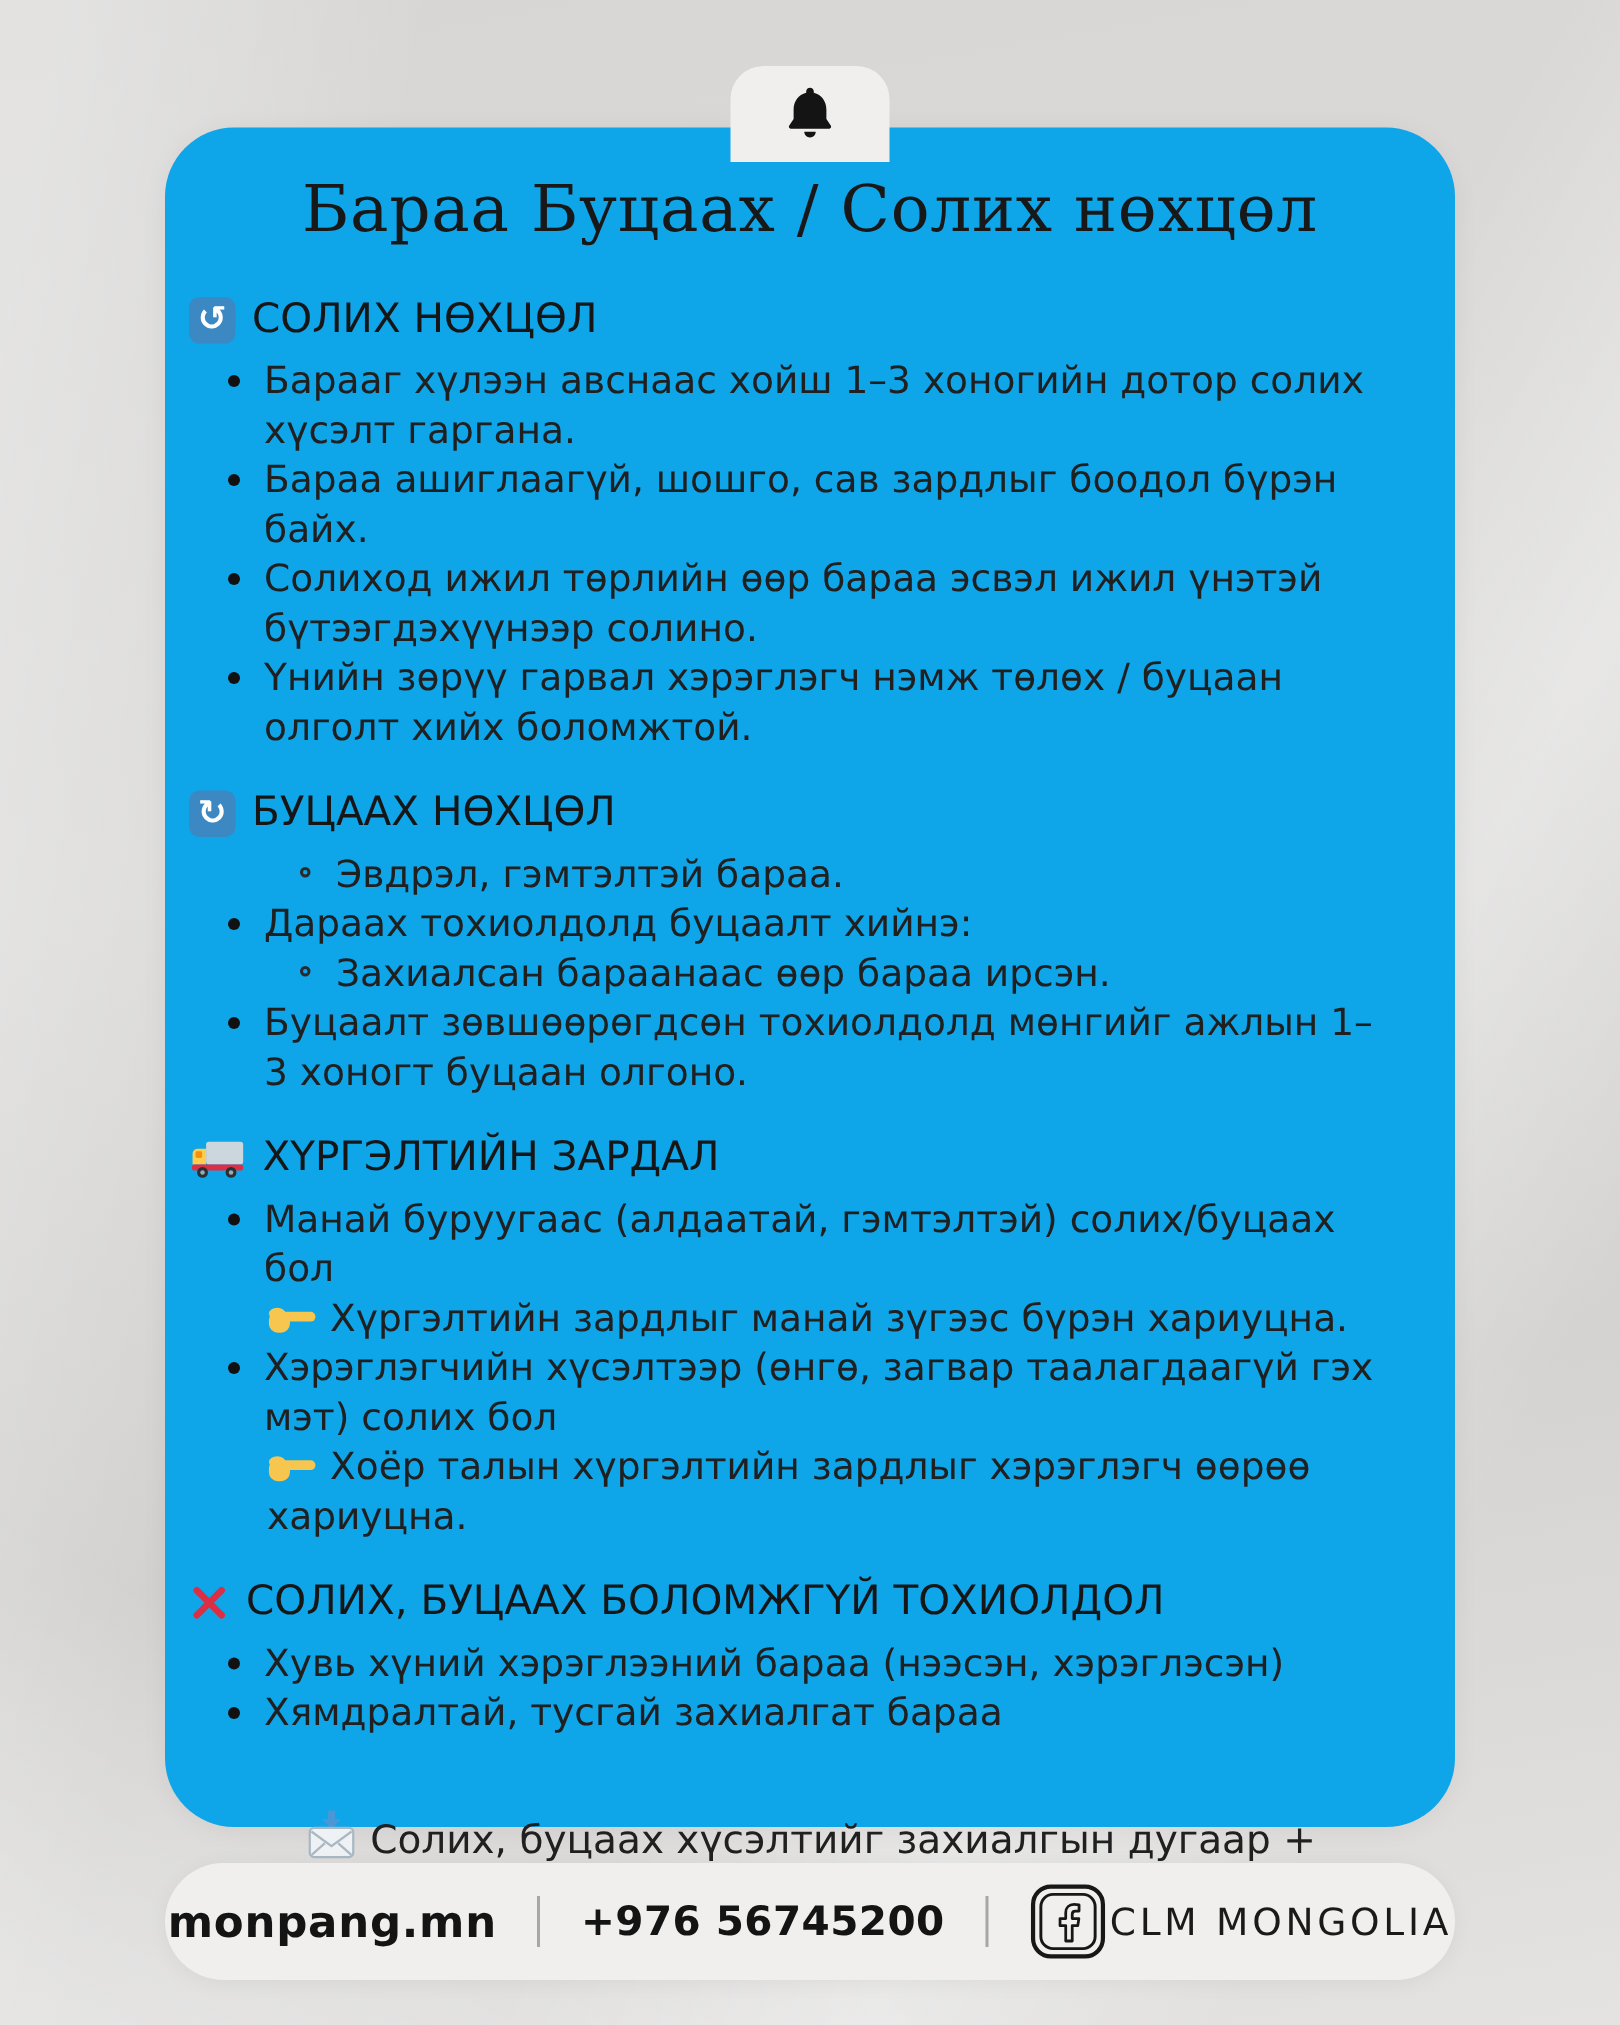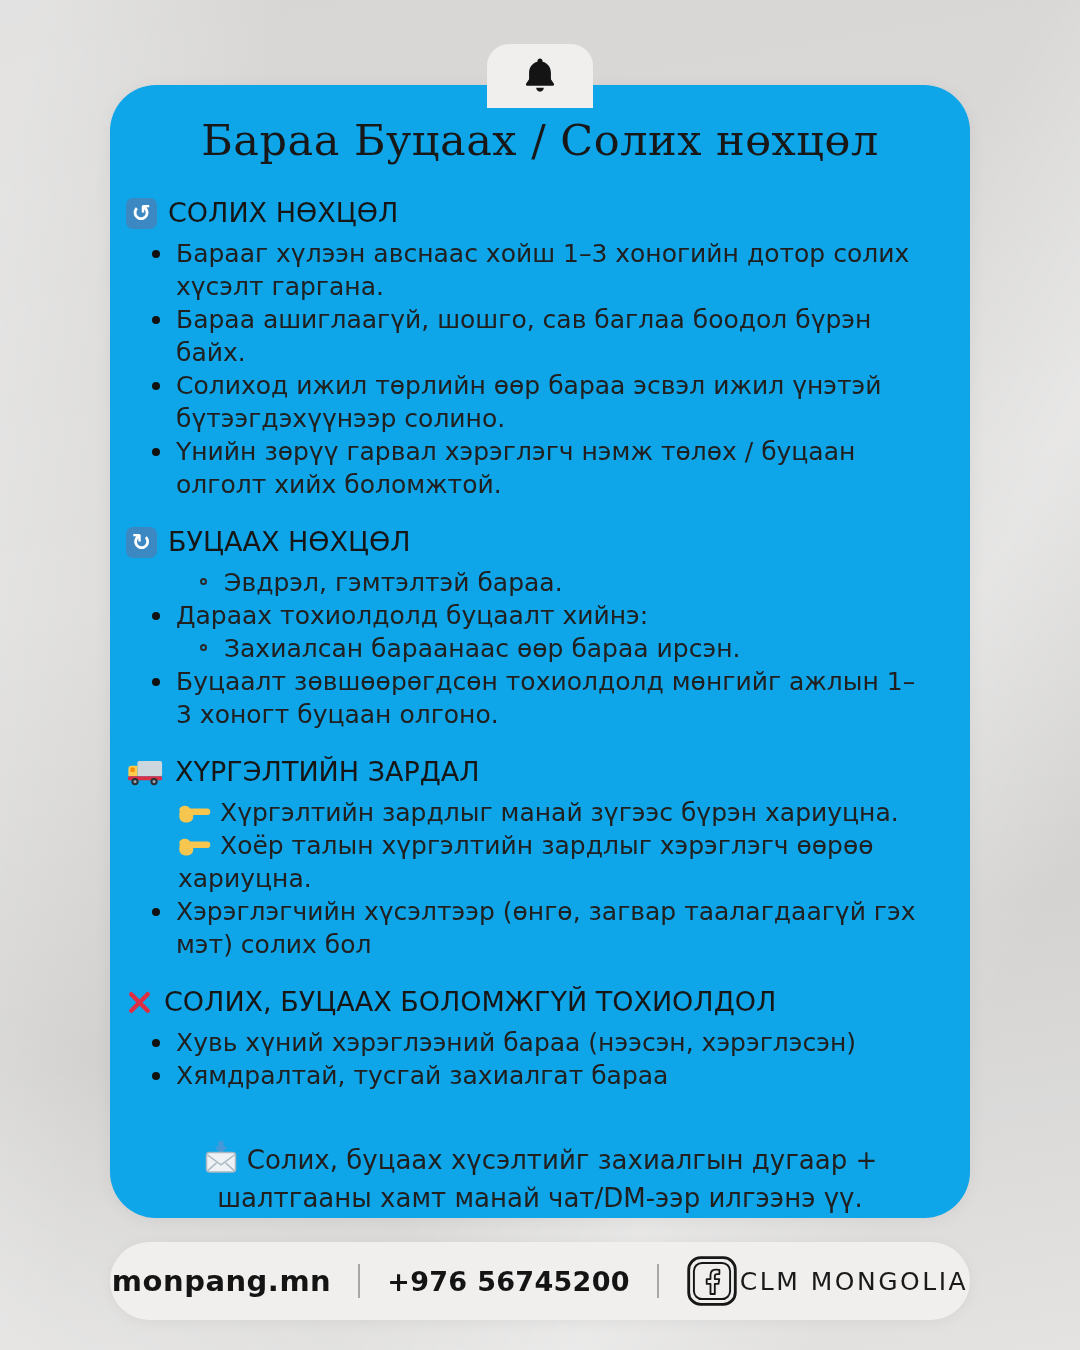--- a/index.html
+++ b/index.html
@@ -87,21 +87,21 @@
   <div id="sections">
       <section class="section first">
         <div class="sec-head">
           <span class="icon-wrap">
             <span class="badge">↺</span>
           </span>
           <span>СОЛИХ НӨХЦӨЛ</span>
         </div>
         <ul class="items">
           <li class="item disc">Барааг хүлээн авснаас хойш 1–3 хоногийн дотор солих хүсэлт гаргана.</li>
-          <li class="item disc">Бараа ашиглаагүй, шошго, сав баглаа боодол бүрэн байх.</li>
+          <li class="item disc">Бараа ашиглаагүй, шошго, сав зардлыг боодол бүрэн байх.</li>
           <li class="item disc">Солиход ижил төрлийн өөр бараа эсвэл ижил үнэтэй бүтээгдэхүүнээр солино.</li>
           <li class="item disc">Үнийн зөрүү гарвал хэрэглэгч нэмж төлөх / буцаан олголт хийх боломжтой.</li>
         </ul>
       </section>
       <section class="section">
         <div class="sec-head">
           <span class="icon-wrap">
             <span class="badge">↻</span>
           </span>
           <span>БУЦААХ НӨХЦӨЛ</span>
@@ -123,31 +123,32 @@
               <rect x="2" y="19" width="36" height="4.2" rx="1.6" fill="#dd2e44"></rect>
               <circle cx="9.5" cy="24.6" r="3.8" fill="#292f33"></circle>
               <circle cx="9.5" cy="24.6" r="1.6" fill="#99aab5"></circle>
               <circle cx="29.5" cy="24.6" r="3.8" fill="#292f33"></circle>
               <circle cx="29.5" cy="24.6" r="1.6" fill="#99aab5"></circle>
             </svg>
           </span>
           <span>ХҮРГЭЛТИЙН ЗАРДАЛ</span>
         </div>
         <ul class="items">
+          <li class="item disc">Манай буруугаас (алдаатай, гэмтэлтэй) солих/буцаах бол</li>
           <li class="item pointer"><span class="hand"><svg width="34" height="23" viewBox="0 0 40 26">
                 <ellipse cx="8" cy="8.5" rx="6.5" ry="4.5" fill="#f6c64f"></ellipse>
                 <rect x="1.5" y="6.5" width="16.5" height="17" rx="7" fill="#f6c64f"></rect>
                 <rect x="9" y="7.2" width="29" height="7.6" rx="3.8" fill="#f6c64f"></rect>
               </svg></span><span>Хүргэлтийн зардлыг манай зүгээс бүрэн хариуцна.</span></li>
+          <li class="item disc">Хэрэглэгчийн хүсэлтээр (өнгө, загвар таалагдаагүй гэх мэт) солих бол</li>
           <li class="item pointer"><span class="hand"><svg width="34" height="23" viewBox="0 0 40 26">
                 <ellipse cx="8" cy="8.5" rx="6.5" ry="4.5" fill="#f6c64f"></ellipse>
                 <rect x="1.5" y="6.5" width="16.5" height="17" rx="7" fill="#f6c64f"></rect>
                 <rect x="9" y="7.2" width="29" height="7.6" rx="3.8" fill="#f6c64f"></rect>
               </svg></span><span>Хоёр талын хүргэлтийн зардлыг хэрэглэгч өөрөө хариуцна.</span></li>
-          <li class="item disc">Хэрэглэгчийн хүсэлтээр (өнгө, загвар таалагдаагүй гэх мэт) солих бол</li>
         </ul>
       </section>
       <section class="section">
         <div class="sec-head">
           <span class="icon-wrap">
             <svg width="27" height="27" viewBox="0 0 36 36">
               <path d="M7 7 29 29 M29 7 7 29" stroke="#dd2e44" stroke-width="6" stroke-linecap="round" fill="none"></path>
             </svg>
           </span>
           <span>СОЛИХ, БУЦААХ БОЛОМЖГҮЙ ТОХИОЛДОЛ</span>

